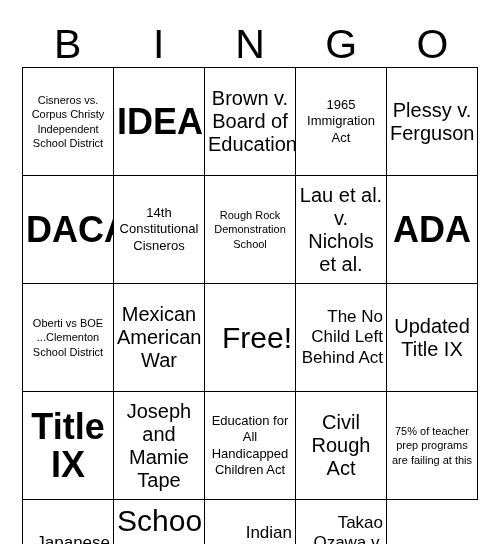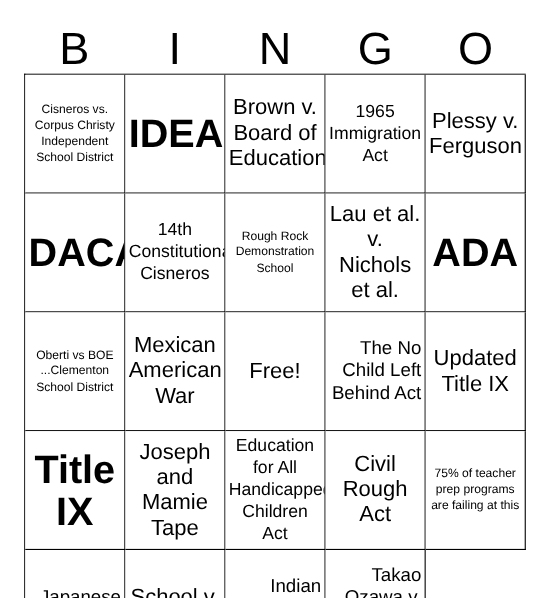--- a/index.html
+++ b/index.html
@@ -76,24 +76,24 @@
 
   .cell span {
     display: block;
     width: 100%;
     color: #000000;
     font-weight: 400;
   }
 
   
   .sz-xl  span { font-size: 36px; line-height: 1.05; font-weight: bold; }
-  .sz-lg  span { font-size: 20px; line-height: 1.1;  }
+  .sz-lg  span { font-size: 30px; line-height: 1.1; text-align: right;  }
   .sz-md  span { font-size: 20px; line-height: 1.15; }
   .sz-sm  span { font-size: 17px; line-height: 1.2; text-align: right;  }
-  .sz-xs  span { font-size: 16px; line-height: 1.25; }
+  .sz-xs  span { font-size: 13px; line-height: 1.25; }
   .sz-xxs span { font-size: 11px; line-height: 1.3;  }
 </style>
 </head>
 <body>
 
 <div class="card">
 
   <div class="bingo-header">
       <div class="letter">B</div>
       <div class="letter">I</div>

